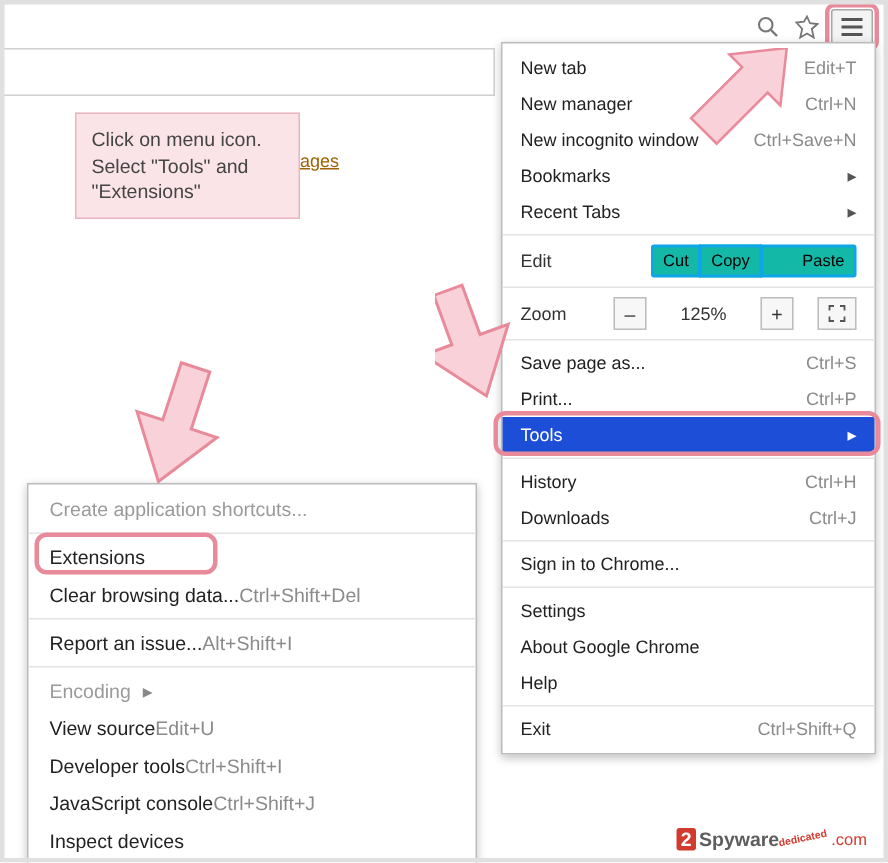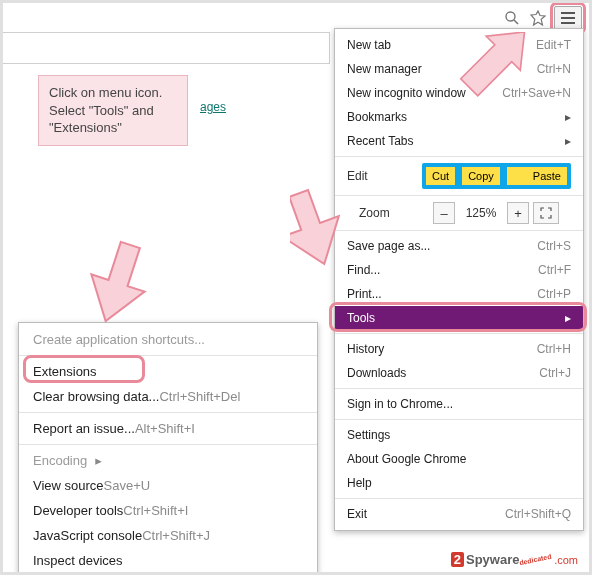--- a/index.html
+++ b/index.html
@@ -6,45 +6,45 @@
   body { width: 592px; height: 575px; background: #fff; position: relative; overflow: hidden; font-size: 12px; color: #333; }
 
   
   .toolbar { position: absolute; top: 6px; right: 10px; display: flex; gap: 6px; align-items: center; }
   .tool-icon { width: 20px; height: 20px; display:flex; align-items:center; justify-content:center; color:#666; }
   .menu-btn { width: 28px; height: 24px; border:1px solid #a8a8a8; border-radius:2px; background:#f3f3f3; display:flex; flex-direction:column; justify-content:center; align-items:center; gap:3px; }
   .menu-btn span { display:block; width:14px; height:2px; background:#555; }
   .menu-btn-highlight { position:absolute; top:2px; right:6px; width:36px; height:32px; border:3px solid #e98a9b; border-radius:6px; }
 
   
-  .callout { position:absolute; top:75px; left:38px; width:150px; background:#fbe4e8; border:1px solid #e9b5c0; padding:8px 10px; font-size:13px; line-height:1.35; color:#444; }
-
-  
-  .bg-text { position:absolute; top:100px; left:200px; color:#0f766e; font-size:12px;text-decoration:underline; }
+  .callout { position:absolute; top:75px; left:50px; width:150px; background:#fbe4e8; border:1px solid #e9b5c0; padding:8px 10px; font-size:13px; line-height:1.35; color:#444; }
+
+  
+  .bg-text { position:absolute; top:100px; left:200px; color:#a16207; font-size:12px;text-decoration:underline; }
 
   
   .main-menu { position:absolute; top:28px; right:8px; width:250px; background:#fff; border:1px solid #bcbcbc; box-shadow:0 2px 6px rgba(0,0,0,0.25); padding:4px 0; }
   .mm-item { display:flex; align-items:center; justify-content:space-between; padding:5px 12px; font-size:12px; color:#222; white-space:nowrap; }
   .mm-item .shortcut { color:#8a8a8a; }
   .mm-sep { height:1px; background:#e3e3e3; margin:3px 0; }
   .mm-item.has-arrow::after { content:"▸"; color:#555; margin-left:auto; padding-left:8px; }
-  .mm-item.highlight { background:#701a75; color:#fff; }
+  .mm-item.highlight { background:#1d4ed8; color:#fff; }
   .mm-item.highlight::after { color:#fff; }
   .tools-frame { position:absolute; border:3px solid #e98a9b; border-radius:8px; width:258px; height:30px; left:-6px; }
 
   
   .edit-row { display:flex; align-items:center; padding:3px 12px; gap:8px; }
   .edit-row .lbl { flex:0 0 auto; }
   .btngrp { display:flex; margin-left:auto; }
-  .btngrp button { font-size:11px; padding:3px 6px; border:4px solid #0ea5e9; background:#fde047; margin-left:-1px;text-align:right; }
+  .btngrp button { font-size:11px; padding:3px 6px; border:2px solid #0ea5e9; background:#14b8a6; margin-left:-1px;text-align:right; }
   .btngrp button:first-child { border-radius:2px 0 0 2px; margin-left:0; }
   .btngrp button:last-child { border-radius:0 2px 2px 0;padding-left:26px; }
 
   
-  .zoom-row { display:flex; align-items:center; padding:3px 24px; gap:4px; }
+  .zoom-row { display:flex; align-items:center; padding:3px 12px; gap:16px; }
   .zoom-row .lbl { margin-right:auto; }
   .zbtn { width:22px; height:22px; border:1px solid #bcbcbc; background:#f7f7f7; font-size:13px; display:flex; align-items:center; justify-content:center; }
   .zval { width:44px; text-align:center; }
   .zfull { width:26px; height:22px; border:1px solid #bcbcbc; background:#f7f7f7; display:flex; align-items:center; justify-content:center; }
   .zfull svg { width:12px; height:12px; }
 
   
   .sub-menu { position:absolute; top:322px; left:18px; width:300px; background:#fff; border:1px solid #bcbcbc; box-shadow:0 2px 6px rgba(0,0,0,0.25); padding:4px 0; }
   .sm-item { display:flex; justify-content:flex-start; padding:5px 14px; font-size:13px; color:#222; }
   .sm-item .shortcut { color:#8a8a8a; }
@@ -132,24 +132,20 @@
           <path d="M1 4V1h3M8 1h3v3M11 8v3H8M4 11H1V8" fill="none" stroke="#555" stroke-width="1.2"></path>
         </svg>
     </div>
   </div>
   <div class="mm-sep"></div>
   <div class="mm-item">
       <span>Save page as...</span>
       <span class="shortcut">Ctrl+S</span>
     </div>
   <div class="mm-item">
-      <span>Find...</span>
-      <span class="shortcut">Ctrl+F</span>
-    </div>
-  <div class="mm-item">
       <span>Print...</span>
       <span class="shortcut">Ctrl+P</span>
     </div>
   <div style="position:relative;">
     <div class="mm-item highlight has-arrow">
         <span>Tools</span>
       </div>
     <div class="tools-frame" style="top:-4px;"></div>
   </div>
   <div class="mm-sep"></div>
@@ -201,21 +197,21 @@
   <div class="sm-item">
       <span>Report an issue...</span>
       <span class="shortcut">Alt+Shift+I</span>
     </div>
   <div class="mm-sep"></div>
   <div class="sm-item disabled has-arrow">
       <span>Encoding</span>
     </div>
   <div class="sm-item">
       <span>View source</span>
-      <span class="shortcut">Save+U</span>
+      <span class="shortcut">Edit+U</span>
     </div>
   <div class="sm-item">
       <span>Developer tools</span>
       <span class="shortcut">Ctrl+Shift+I</span>
     </div>
   <div class="sm-item">
       <span>JavaScript console</span>
       <span class="shortcut">Ctrl+Shift+J</span>
     </div>
   <div class="sm-item">

